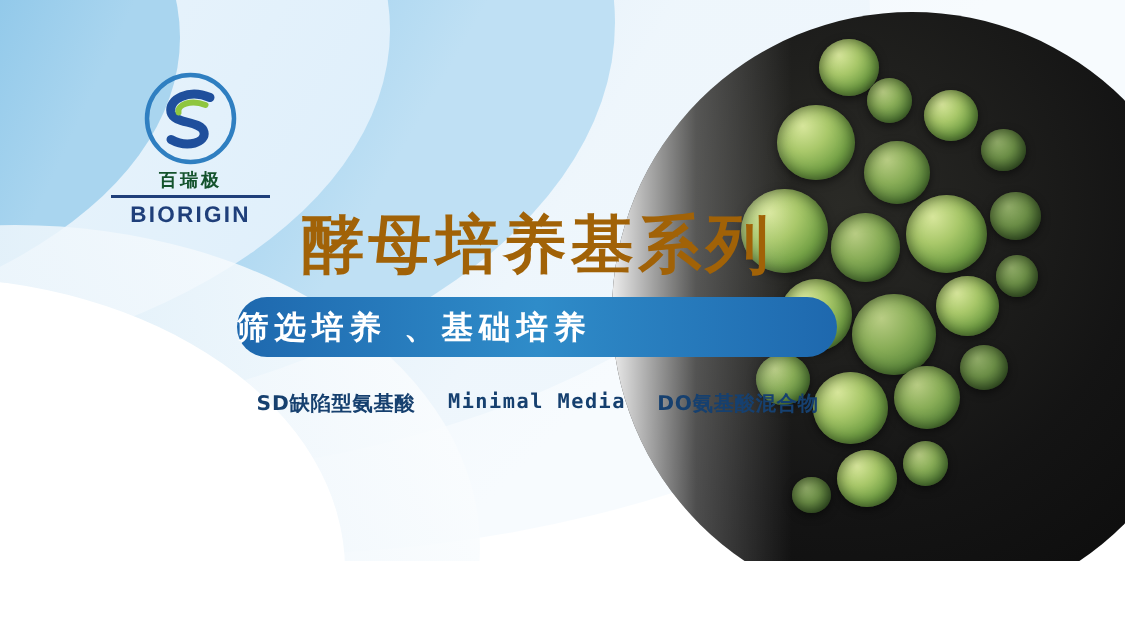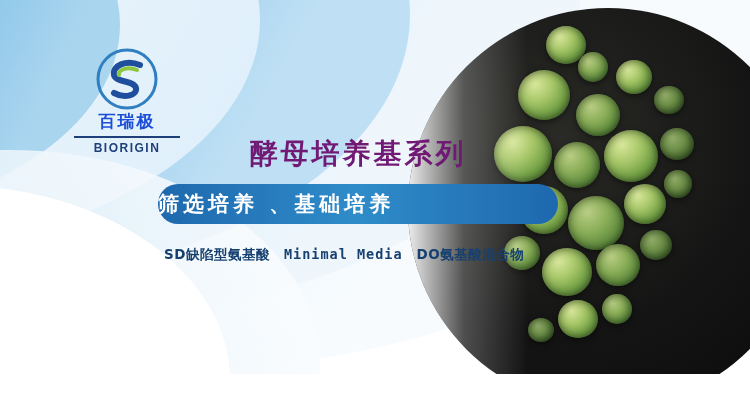--- a/index.html
+++ b/index.html
@@ -127,55 +127,55 @@
     width: 130px;
     text-align: center;
   }
   .logo-mark {
     position: relative;
     width: 62px;
     height: 62px;
     margin: 0 auto 4px auto;
   }
   .logo-cn {
-    font-family: Liberation Mono, monospace;
-    font-size: 17px;
-    font-weight: bold;
-    color: #1d4ed8;
+    font-family: Liberation Serif, serif;
+    font-size: 12px;
+    font-weight: bold;
+    color: #14532d;
     letter-spacing: 2px;
     line-height: 1.1;
   }
   .logo-en {
     margin-top: 3px;
     font-family: "Liberation Sans", sans-serif;
-    font-size: 12px;
+    font-size: 15px;
     font-weight: bold;
     color: #1f3f7a;
     letter-spacing: 1.5px;
   }
   .logo-rule {
     width: 106px;
     height: 2px;
     background: #1f3f7a;
     margin: 3px auto 0 auto;
   }
 
   
   .headline {
     position: absolute;
     left: 158px;
     top: 142px;
     width: 400px;
     text-align: center;
   }
   .title-main {
-    font-family: Liberation Mono, monospace;
-    font-size: 28px;
-    font-weight: bold;
-    color: #701a75;
+    font-family: Liberation Sans, sans-serif;
+    font-size: 42px;
+    font-weight: bold;
+    color: #a16207;
     letter-spacing: 3px;
     line-height: 1;
     white-space: nowrap;
   }
   .subtitle-bar {
     margin-top: 14px;
     height: 40px;
     border-radius: 20px;
     background: linear-gradient(90deg, #1e68ae 0%, #2f8cc9 50%, #1e68ae 100%);
     display: flex;
@@ -186,21 +186,21 @@
     font-family: "DejaVu Sans", sans-serif;
     font-size: 21px;
     font-weight: bold;
     color: #ffffff;
     letter-spacing: 4px;
     white-space: nowrap;
   }
   .product-grid {
     margin-top: 22px;
     display: grid;
-    grid-template-columns: 1fr 1fr 1fr 1fr;
+    grid-template-columns: 1fr 1fr 1fr;
     row-gap: 5px;
     column-gap: 14px;
     padding: 0 6px;
   }
   .product-item {
     font-family: "DejaVu Sans", sans-serif;
     font-size: 13.5px;
     font-weight: bold;
     color: #16406f;
     text-align: center;

